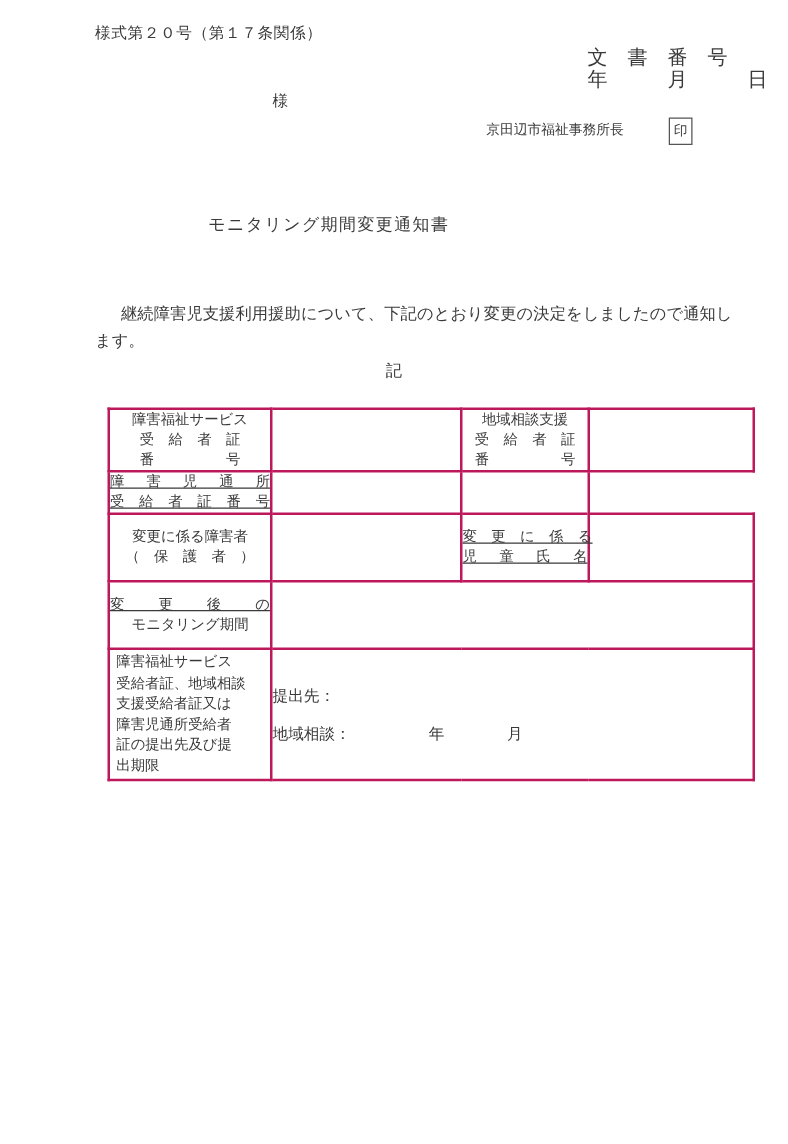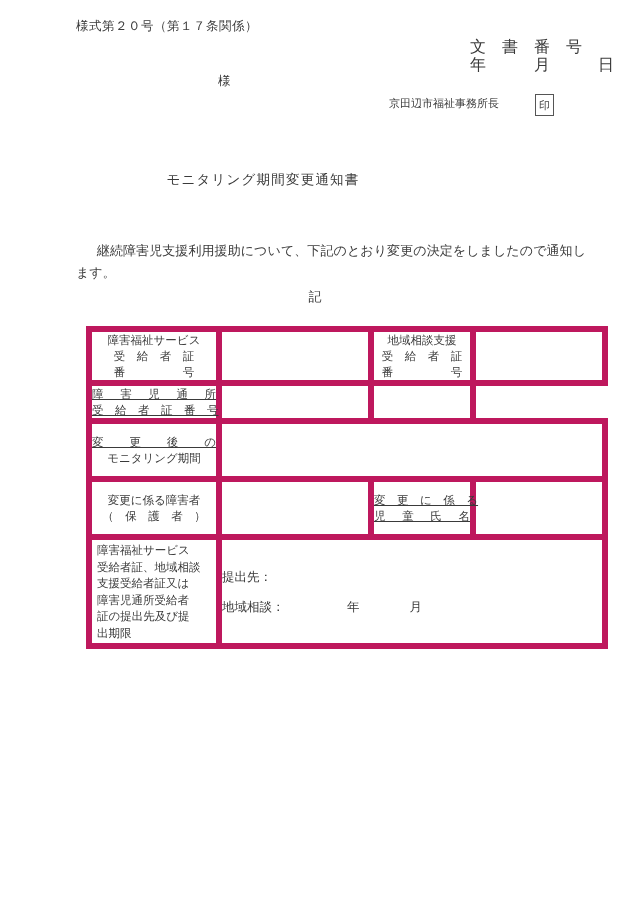--- a/index.html
+++ b/index.html
@@ -102,21 +102,21 @@
   
   .tbl {
     position: absolute;
     left: 86px;
     top: 326px;
     width: 516px;
     border-collapse: collapse;
     table-layout: fixed;
   }
   .tbl td {
-    border: 6px solid #be185d;
+    border: 2px solid #be185d;
     padding: 0;
     vertical-align: middle;
     font-size: 11.5px;
     color: #3a3a3a;
   }
   .lbl {
     padding: 3px 4px;
     line-height: 16px;
     text-align: center;
   }
@@ -255,37 +255,37 @@
                 <span></span>
               </span>
         </span>
       </td>
       <td class="no-left no-right blank-cell" style="border-top:none;border-bottom:none;"></td>
       <td class="no-left blank-cell" style="border-top:none;border-bottom:none;border-right:none;"></td>
     </tr>
 
     <tr>
       <td class="lbl" style="height:52px">
-        <span class="jst">変　更　後　の</span>
-        <span class="plain">モニタリング期間</span>
-      </td>
-      <td colspan="3"></td>
-    </tr>
-
-    <tr>
-      <td class="lbl" style="height:52px">
         <span class="plain">変更に係る障害者</span>
         <span class="plain">（　保　護　者　）</span>
       </td>
       <td></td>
       <td class="lbl">
         <span class="jst">変　更　に　係　る</span>
         <span class="jst">児　童　氏　名</span>
       </td>
       <td></td>
+    </tr>
+
+    <tr>
+      <td class="lbl" style="height:52px">
+        <span class="jst">変　更　後　の</span>
+        <span class="plain">モニタリング期間</span>
+      </td>
+      <td colspan="3"></td>
     </tr>
 
     <tr>
       <td class="lbl leftal small" style="height:103px">
         <span class="ln">障害福祉サービス</span>
         <span class="ln">受給者証、地域相談</span>
         <span class="ln">支援受給者証又は</span>
         <span class="ln">障害児通所受給者</span>
         <span class="ln">証の提出先及び提</span>
         <span class="ln">出期限</span>

